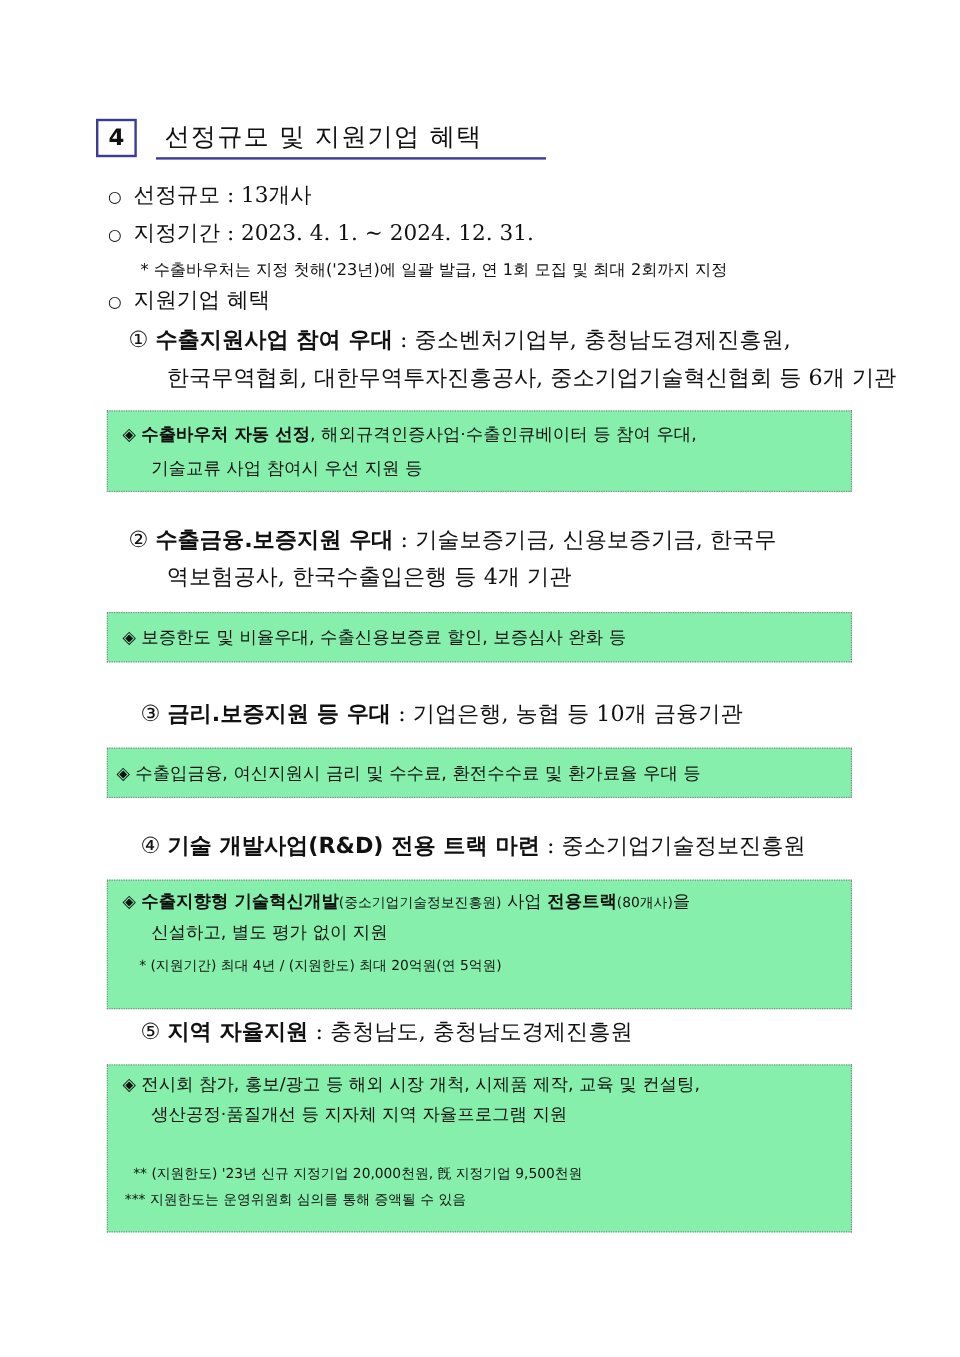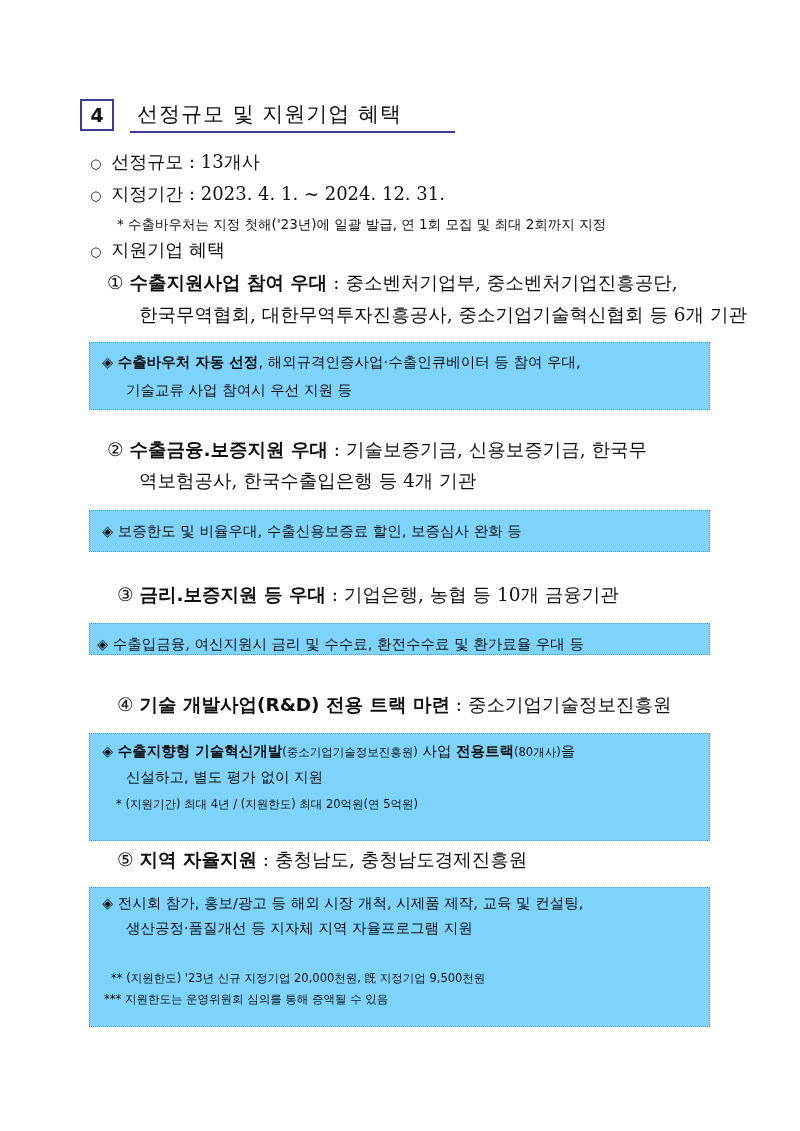--- a/index.html
+++ b/index.html
@@ -14,21 +14,21 @@
                box-sizing: border-box; display: flex; align-items: center; justify-content: center;
                font-family: "DejaVu Sans", "Liberation Sans", sans-serif; font-weight: bold; font-size: 19px; }
     .sec-title { left: 137px; top: 100px; font-family: "DejaVu Sans", "Liberation Sans", sans-serif;
                  font-weight: normal; font-size: 21px; letter-spacing: 1px; }
     .sec-underline { left: 130px; top: 131px; width: 325px; height: 2px; background: #3b3b9a; }
 
     .l1 { font-size: 18px; }
     .note { font-size: 13.5px; }
     .item { font-size: 18.5px; }
 
-    .box { position: absolute; left: 89px; width: 621px; background: #7dd3fc;
+    .box { position: absolute; left: 89px; width: 621px; background: #86efac;
            border: 1px dotted #8a8a8a; box-sizing: border-box; }
     .box .line { position: absolute; white-space: nowrap; font-family: "DejaVu Sans", "Liberation Sans", sans-serif; font-size: 14.5px; }
     .box .small { font-size: 11.5px; }
     .box .fn { font-size: 11.5px; }
   </style>
 </head>
 <body>
 
 <div class="abs sec-num">
     <span>4</span>
@@ -42,21 +42,21 @@
 <div class="abs l1 serif" style="left:90px; top:182px;">
   <span style="font-size:13px; margin-right:10px;">○</span><span>지정기간</span><span> : </span><span>2023. 4. 1. ~ 2024. 12. 31.</span>
 </div>
 <div class="abs note sans" style="left:117px; top:216px;">* 수출바우처는 지정 첫해('23년)에 일괄 발급, 연 1회 모집 및 최대 2회까지 지정</div>
 <div class="abs l1 sans" style="left:90px; top:238px;">
   <span style="font-size:13px; margin-right:10px;">○</span><span>지원기업 혜택</span>
 </div>
 
 <div class="abs item serif" style="left:107px; top:270px;">
   <span>①</span>
-  <span class="sans b">수출지원사업 참여 우대</span><span> : </span><span>중소벤처기업부, 중소벤처기업진흥공단,</span>
+  <span class="sans b">수출지원사업 참여 우대</span><span> : </span><span>중소벤처기업부, 충청남도경제진흥원,</span>
 </div>
 <div class="abs item serif" style="left:139px; top:302px;">한국무역협회, 대한무역투자진흥공사, 중소기업기술혁신협회 등 6개 기관</div>
 <div class="box" style="top:342px; height:68px;">
   <div class="line" style="left:12px; top:10px;">
     <span>◈</span>
     <span class="b">수출바우처 자동 선정</span><span>, 해외규격인증사업·수출인큐베이터 등 참여 우대,</span>
   </div>
   <div class="line" style="left:36px; top:38px;">기술교류 사업 참여시 우선 지원 등</div>
 </div>
 
@@ -69,21 +69,21 @@
   <div class="line" style="left:12px; top:11px;">
     <span>◈</span>
     <span>보증한도 및 비율우대, 수출신용보증료 할인, 보증심사 완화 등</span>
   </div>
 </div>
 
 <div class="abs item serif" style="left:117px; top:582px;">
   <span>③</span>
   <span class="sans b">금리.보증지원 등 우대</span><span> : </span><span>기업은행, 농협 등 10개 금융기관</span>
 </div>
-<div class="box" style="top:623px; height:32px;padding-left:19px;">
+<div class="box" style="top:623px; height:42px;padding-left:19px;">
   <div class="line" style="left:7px; top:11px;">
     <span>◈</span>
     <span>수출입금융, 여신지원시 금리 및 수수료, 환전수수료 및 환가료율 우대 등</span>
   </div>
 </div>
 
 <div class="abs item serif" style="left:117px; top:692px;">
   <span>④</span>
   <span class="sans b">기술 개발사업(R&amp;D) 전용 트랙 마련</span><span> : </span><span>중소기업기술정보진흥원</span>
 </div>

